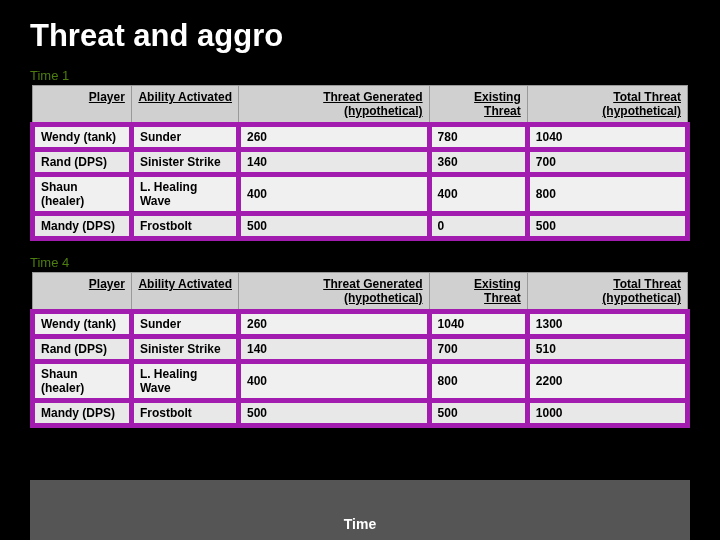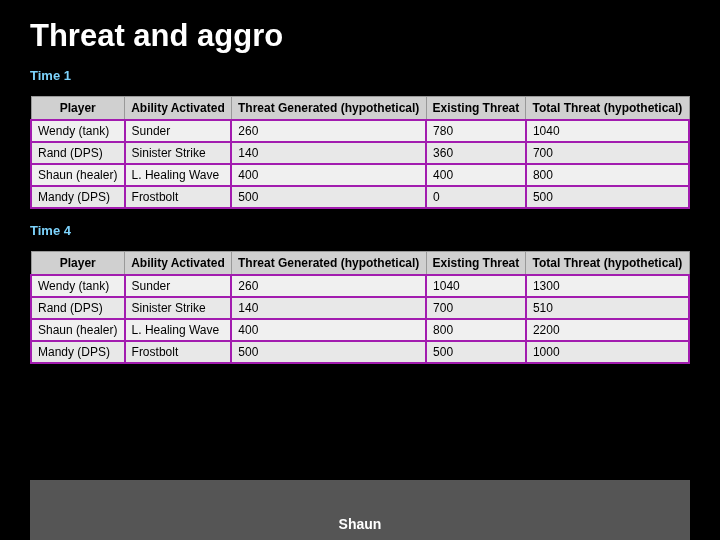--- a/index.html
+++ b/index.html
@@ -16,45 +16,47 @@
       font-size: 31px;
       font-weight: bold;
       padding: 18px 30px 10px 30px;
       color: #fff;
     }
     .content-area {
       padding: 0 30px;
     }
     .section-label {
       font-size: 13px;
-      color: #7dd3fc;
-      font-weight: bold;
-      margin-bottom: 11px;
+      color: #4d7c0f;
+      font-weight: normal;
+      margin-bottom: 0px;
       padding: 4px 0 2px 0;
     }
     table {
       width: 100%;
       border-collapse: collapse;
       font-size: 12px;
       color: #000;
     }
     table thead tr th {
       background: #d0d0d0;
       border: 1px solid #999;
       padding: 4px 6px;
-      text-align: center;
+      text-align: right;
       font-weight: bold;
       color: #000;
       vertical-align: top;
+      text-decoration: underline;
     }
     table tbody tr td {
       background: #e8e8e8;
-      border: 2px solid #a21caf;
+      border: 5px solid #a21caf;
       padding: 3px 6px;
       color: #000;
+      font-weight: bold;
     }
     table tbody tr:nth-child(odd) td {
       background: #f0f0f0;
     }
     .gap {
       height: 10px;
     }
     .bottom-bar {
       position: absolute;
       bottom: 0;
@@ -163,14 +165,14 @@
           <td>Frostbolt</td>
           <td>500</td>
           <td>500</td>
           <td>1000</td>
         </tr>
       </tbody>
   </table>
 </div>
 
 <div class="bottom-bar">
-  <span class="time-label">Shaun</span>
+  <span class="time-label">Time</span>
 </div>
 
 </body></html>

